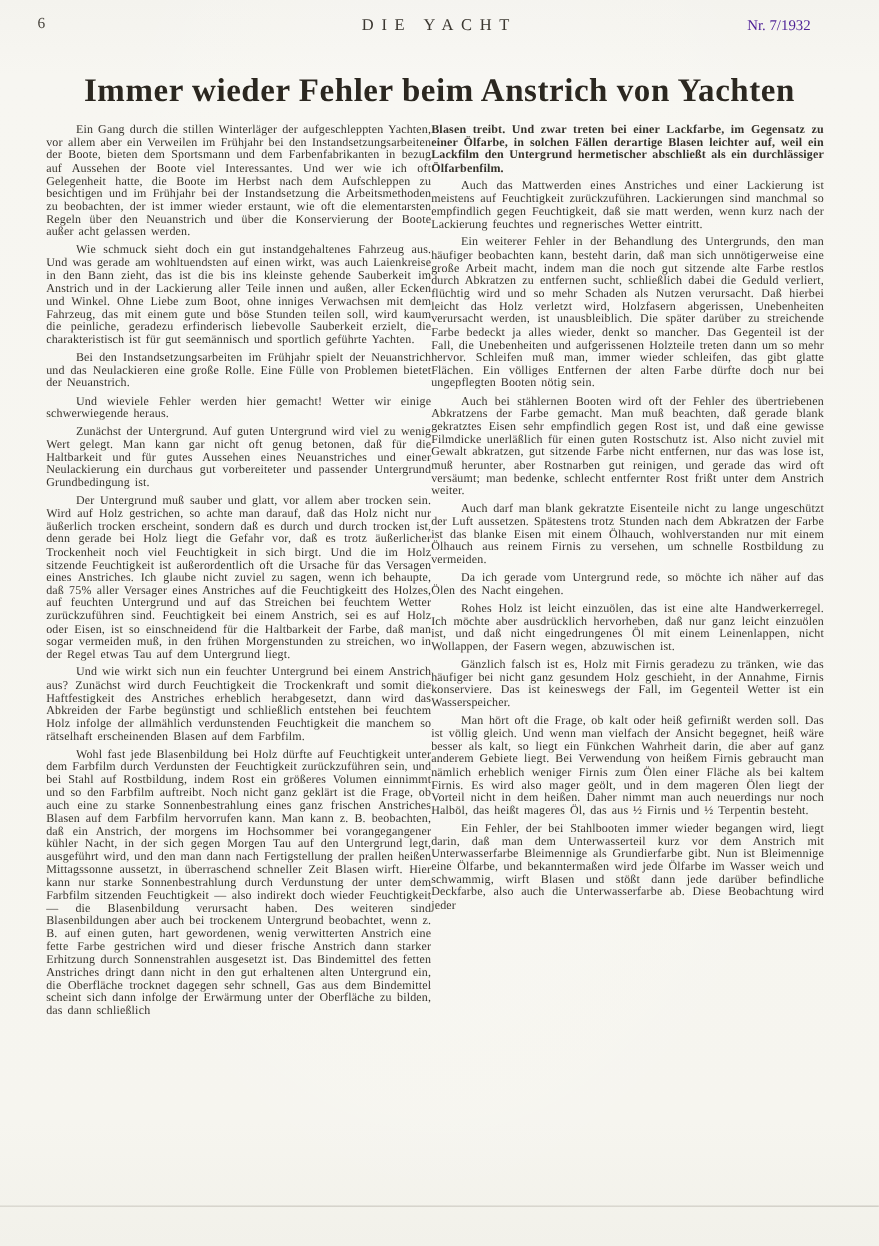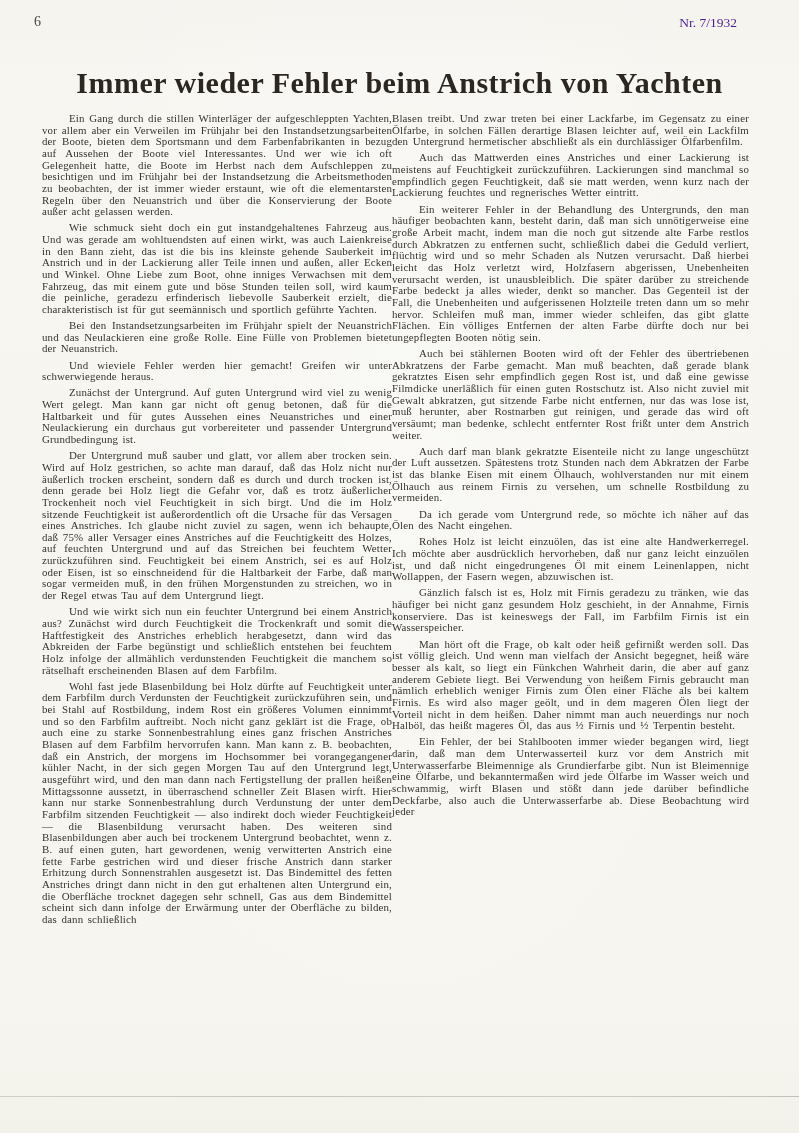--- a/index.html
+++ b/index.html
@@ -83,21 +83,21 @@
     letter-spacing: 0.015em;
   }
   .col-left  { width: 350px; }
   .col-right { width: 357px; }
   .para {
     margin: 0;
     text-indent: 27px;
   }
   .para + .para { margin-top: 4.5px; }
   
-  .col-right .para:first-child { text-indent: 0; }
+  .col-right .para:first-child { text-indent: 0; font-weight: bold; }
 
   
   .scan-line {
     position: absolute;
     left: 0;
     top: 1096px;
     width: 100%;
     height: 1px;
     background: linear-gradient(90deg, #c9c6be 0%, #bdbab1 35%, #c6c3ba 70%, #b7b4ab 100%);
     opacity: 0.8;
@@ -117,45 +117,46 @@
     text-shadow:
       0 0 1px #8a8881,
       1px 1px 0 rgba(90,88,82,0.55);
   }
 </style>
 </head>
 <body>
 
 <div class="header">
   <span class="page-number">6</span>
+  <span class="masthead">DIE YACHT</span>
   <span class="issue-number">Nr. 7/1932</span>
 </div>
 
 <h1 class="article-title">Immer wieder Fehler beim Anstrich von Yachten</h1>
 
 <div class="columns">
   <div class="col col-left">
       <p class="para">Ein Gang durch die stillen Winterläger der aufgeschleppten Yachten, vor allem aber ein Verweilen im Frühjahr bei den Instandsetzungsarbeiten der Boote, bieten dem Sportsmann und dem Farbenfabrikanten in bezug auf Aussehen der Boote viel Interessantes.  Und wer wie ich oft Gelegenheit hatte, die Boote im Herbst nach dem Aufschleppen zu besichtigen und im Frühjahr bei der Instandsetzung die Arbeitsmethoden zu beobachten, der ist immer wieder erstaunt, wie oft die elementarsten Regeln über den Neuanstrich und über die Konservierung der Boote außer acht gelassen werden.</p>
       <p class="para">Wie schmuck sieht doch ein gut instandgehaltenes Fahrzeug aus.  Und was gerade am wohltuendsten auf einen wirkt, was auch Laienkreise in den Bann zieht, das ist die bis ins kleinste gehende Sauberkeit im Anstrich und in der Lackierung aller Teile innen und außen, aller Ecken und Winkel. Ohne Liebe zum Boot, ohne inniges Verwachsen mit dem Fahrzeug, das mit einem gute und böse Stunden teilen soll, wird kaum die peinliche, geradezu erfinderisch liebevolle Sauberkeit erzielt, die charakteristisch ist für gut seemännisch und sportlich geführte Yachten.</p>
       <p class="para">Bei den Instandsetzungsarbeiten im Frühjahr spielt der Neuanstrich und das Neulackieren eine große Rolle.  Eine Fülle von Problemen bietet der Neuanstrich.</p>
-      <p class="para">Und wieviele Fehler werden hier gemacht!  Greifen wir unter schwerwiegende heraus.</p>
+      <p class="para">Und wieviele Fehler werden hier gemacht!  Wetter wir einige schwerwiegende heraus.</p>
       <p class="para">Zunächst der Untergrund.  Auf guten Untergrund wird viel zu wenig Wert gelegt.  Man kann gar nicht oft genug betonen, daß für die Haltbarkeit und für gutes Aussehen eines Neuanstriches und einer Neulackierung ein durchaus gut vorbereiteter und passender Untergrund Grundbedingung ist.</p>
       <p class="para">Der Untergrund muß sauber und glatt, vor allem aber trocken sein.  Wird auf Holz gestrichen, so achte man darauf, daß das Holz nicht nur äußerlich trocken erscheint, sondern daß es durch und durch trocken ist, denn gerade bei Holz liegt die Gefahr vor, daß es trotz äußerlicher Trockenheit noch viel Feuchtigkeit in sich birgt. Und die im Holz sitzende Feuchtigkeit ist außerordentlich oft die Ursache für das Versagen eines Anstriches. Ich glaube nicht zuviel zu sagen, wenn ich behaupte, daß 75% aller Versager eines Anstriches auf die Feuchtigkeitt des Holzes, auf feuchten Untergrund und auf das Streichen bei feuchtem Wetter zurückzuführen sind.  Feuchtigkeit bei einem Anstrich, sei es auf Holz oder Eisen, ist so einschneidend für die Haltbarkeit der Farbe, daß man sogar vermeiden muß, in den frühen Morgenstunden zu streichen, wo in der Regel etwas Tau auf dem Untergrund liegt.</p>
       <p class="para">Und wie wirkt sich nun ein feuchter Untergrund bei einem Anstrich aus?  Zunächst wird durch Feuchtigkeit die Trockenkraft und somit die Haftfestigkeit des Anstriches erheblich herabgesetzt, dann wird das Abkreiden der Farbe begünstigt und schließlich entstehen bei feuchtem Holz infolge der allmählich verdunstenden Feuchtigkeit die manchem so rätselhaft erscheinenden Blasen auf dem Farbfilm.</p>
       <p class="para">Wohl fast jede Blasenbildung bei Holz dürfte auf Feuchtigkeit unter dem Farbfilm durch Verdunsten der Feuchtigkeit zurückzuführen sein, und bei Stahl auf Rostbildung, indem Rost ein größeres Volumen einnimmt und so den Farbfilm auftreibt.  Noch nicht ganz geklärt ist die Frage, ob auch eine zu starke Sonnenbestrahlung eines ganz frischen Anstriches Blasen auf dem Farbfilm hervorrufen kann.  Man kann z. B. beobachten, daß ein Anstrich, der morgens im Hochsommer bei vorangegangener kühler Nacht, in der sich gegen Morgen Tau auf den Untergrund legt, ausgeführt wird, und den man dann nach Fertigstellung der prallen heißen Mittagssonne aussetzt, in überraschend schneller Zeit Blasen wirft.  Hier kann nur starke Sonnenbestrahlung durch Verdunstung der unter dem Farbfilm sitzenden Feuchtigkeit — also indirekt doch wieder Feuchtigkeit — die Blasenbildung verursacht haben.  Des weiteren sind Blasenbildungen aber auch bei trockenem Untergrund beobachtet, wenn z. B. auf einen guten, hart gewordenen, wenig verwitterten Anstrich eine fette Farbe gestrichen wird und dieser frische Anstrich dann starker Erhitzung durch Sonnenstrahlen ausgesetzt ist.  Das Bindemittel des fetten Anstriches dringt dann nicht in den gut erhaltenen alten Untergrund ein, die Oberfläche trocknet dagegen sehr schnell, Gas aus dem Bindemittel scheint sich dann infolge der Erwärmung unter der Oberfläche zu bilden, das dann schließlich</p>
     </div>
   <div class="col col-right">
       <p class="para">Blasen treibt.  Und zwar treten bei einer Lackfarbe, im Gegensatz zu einer Ölfarbe, in solchen Fällen derartige Blasen leichter auf, weil ein Lackfilm den Untergrund hermetischer abschließt als ein durchlässiger Ölfarbenfilm.</p>
       <p class="para">Auch das Mattwerden eines Anstriches und einer Lackierung ist meistens auf Feuchtigkeit zurückzuführen.  Lackierungen sind manchmal so empfindlich gegen Feuchtigkeit, daß sie matt werden, wenn kurz nach der Lackierung feuchtes und regnerisches Wetter eintritt.</p>
       <p class="para">Ein weiterer Fehler in der Behandlung des Untergrunds, den man häufiger beobachten kann, besteht darin, daß man sich unnötigerweise eine große Arbeit macht, indem man die noch gut sitzende alte Farbe restlos durch Abkratzen zu entfernen sucht, schließlich dabei die Geduld verliert, flüchtig wird und so mehr Schaden als Nutzen verursacht.  Daß hierbei leicht das Holz verletzt wird, Holzfasern abgerissen, Unebenheiten verursacht werden, ist unausbleiblich.  Die später darüber zu streichende Farbe bedeckt ja alles wieder, denkt so mancher. Das Gegenteil ist der Fall, die Unebenheiten und aufgerissenen Holzteile treten dann um so mehr hervor. Schleifen muß man, immer wieder schleifen, das gibt glatte Flächen.  Ein völliges Entfernen der alten Farbe dürfte doch nur bei ungepflegten Booten nötig sein.</p>
       <p class="para">Auch bei stählernen Booten wird oft der Fehler des übertriebenen Abkratzens der Farbe gemacht.  Man muß beachten, daß gerade blank gekratztes Eisen sehr empfindlich gegen Rost ist, und daß eine gewisse Filmdicke unerläßlich für einen guten Rostschutz ist.  Also nicht zuviel mit Gewalt abkratzen, gut sitzende Farbe nicht entfernen, nur das was lose ist, muß herunter, aber Rostnarben gut reinigen, und gerade das wird oft versäumt; man bedenke, schlecht entfernter Rost frißt unter dem Anstrich weiter.</p>
       <p class="para">Auch darf man blank gekratzte Eisenteile nicht zu lange ungeschützt der Luft aussetzen.  Spätestens trotz Stunden nach dem Abkratzen der Farbe ist das blanke Eisen mit einem Ölhauch, wohlverstanden nur mit einem Ölhauch aus reinem Firnis zu versehen, um schnelle Rostbildung zu vermeiden.</p>
       <p class="para">Da ich gerade vom Untergrund rede, so möchte ich näher auf das Ölen des Nacht eingehen.</p>
       <p class="para">Rohes Holz ist leicht einzuölen, das ist eine alte Handwerkerregel.  Ich möchte aber ausdrücklich hervorheben, daß nur ganz leicht einzuölen ist, und daß nicht eingedrungenes Öl mit einem Leinenlappen, nicht Wollappen, der Fasern wegen, abzuwischen ist.</p>
-      <p class="para">Gänzlich falsch ist es, Holz mit Firnis geradezu zu tränken, wie das häufiger bei nicht ganz gesundem Holz geschieht, in der Annahme, Firnis konserviere.  Das ist keineswegs der Fall, im Farbfilm Firnis ist ein Wasserspeicher.</p>
+      <p class="para">Gänzlich falsch ist es, Holz mit Firnis geradezu zu tränken, wie das häufiger bei nicht ganz gesundem Holz geschieht, in der Annahme, Firnis konserviere.  Das ist keineswegs der Fall, im Gegenteil Wetter ist ein Wasserspeicher.</p>
       <p class="para">Man hört oft die Frage, ob kalt oder heiß gefirnißt werden soll.  Das ist völlig gleich.  Und wenn man vielfach der Ansicht begegnet, heiß wäre besser als kalt, so liegt ein Fünkchen Wahrheit darin, die aber auf ganz anderem Gebiete liegt. Bei Verwendung von heißem Firnis gebraucht man nämlich erheblich weniger Firnis zum Ölen einer Fläche als bei kaltem Firnis. Es wird also mager geölt, und in dem mageren Ölen liegt der Vorteil nicht in dem heißen.  Daher nimmt man auch neuerdings nur noch Halböl, das heißt mageres Öl, das aus ½ Firnis und ½ Terpentin besteht.</p>
       <p class="para">Ein Fehler, der bei Stahlbooten immer wieder begangen wird, liegt darin, daß man dem Unterwasserteil kurz vor dem Anstrich mit Unterwasserfarbe Bleimennige als Grundierfarbe gibt.  Nun ist Bleimennige eine Ölfarbe, und bekanntermaßen wird jede Ölfarbe im Wasser weich und schwammig, wirft Blasen und stößt dann jede darüber befindliche Deckfarbe, also auch die Unterwasserfarbe ab.  Diese Beobachtung wird jeder</p>
     </div>
 </div>
 
 <div class="scan-line"></div>
 
 <div class="watermark">© yachtsportmuseum.de</div>
 
 </body></html>

